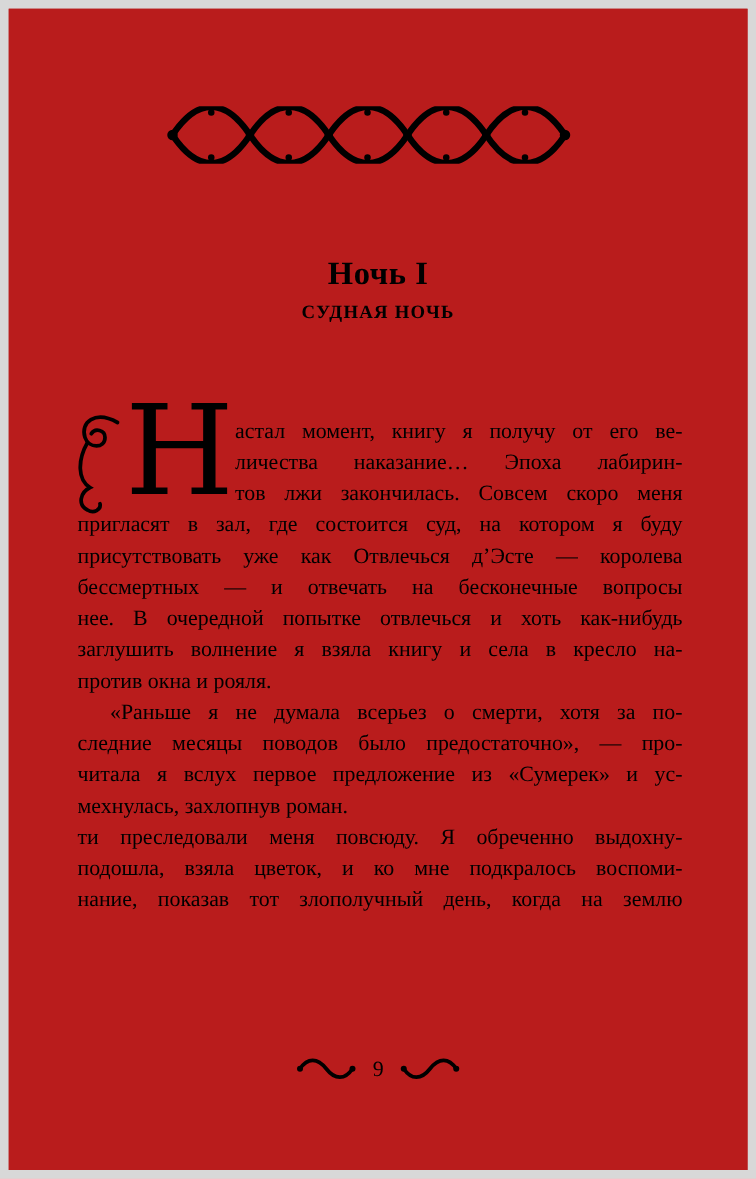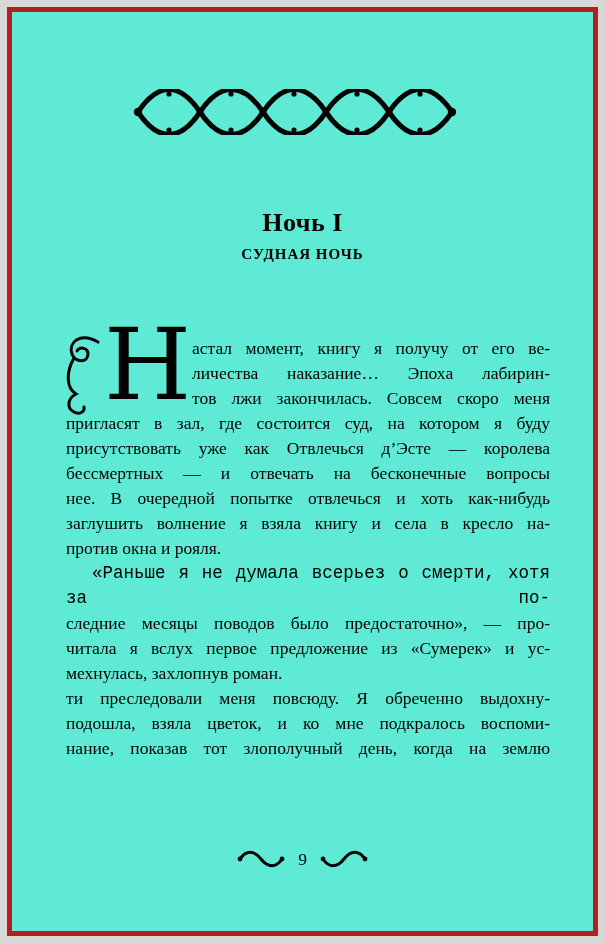--- a/index.html
+++ b/index.html
@@ -9,22 +9,22 @@
     width: 605px;
     height: 943px;
     background: #d8d8d8;
     overflow: hidden;
     font-family: "Liberation Serif", "DejaVu Serif", serif;
     color: #000;
   }
   .page {
     position: absolute;
     inset: 7px;
-    background: #5eead4;
-    border: 5px solid #b91c1c;
+    background: #b91c1c;
+    border: 1px solid #b91c1c;
   }
   .ornament-top {
     position: absolute;
     top: 77px;
     left: 50%;
     transform: translateX(-50%);
   }
   .chapter-label {
     position: absolute;
     top: 196px;
@@ -51,21 +51,21 @@
     left: 54px;
     width: 484px;
     font-size: 17.5px;
     line-height: 25px;
   }
   .line {
     text-align: justify;
     text-align-last: justify;
   }
   .line.last { text-align-last: left; }
-  .line.indent { text-indent: 26px; font-family: Liberation Mono, monospace; }
+  .line.indent { text-indent: 26px; }
   .dropcap {
     float: left;
     width: 126px;
     height: 75px;
     position: relative;
   }
   .dropcap-letter {
     position: absolute;
     left: 38px;
     top: -21px;

